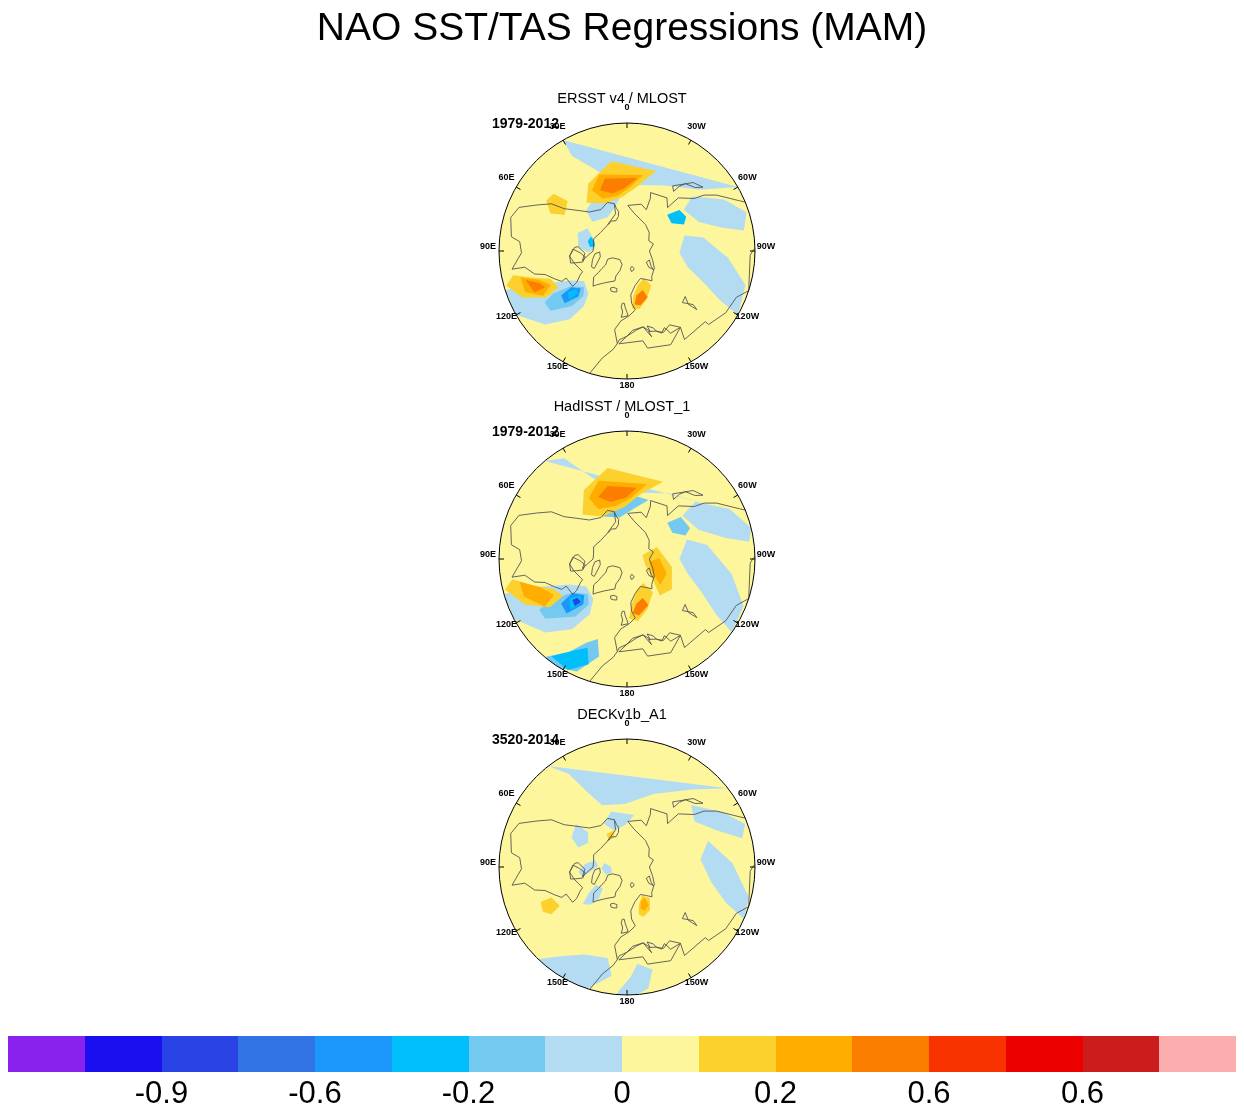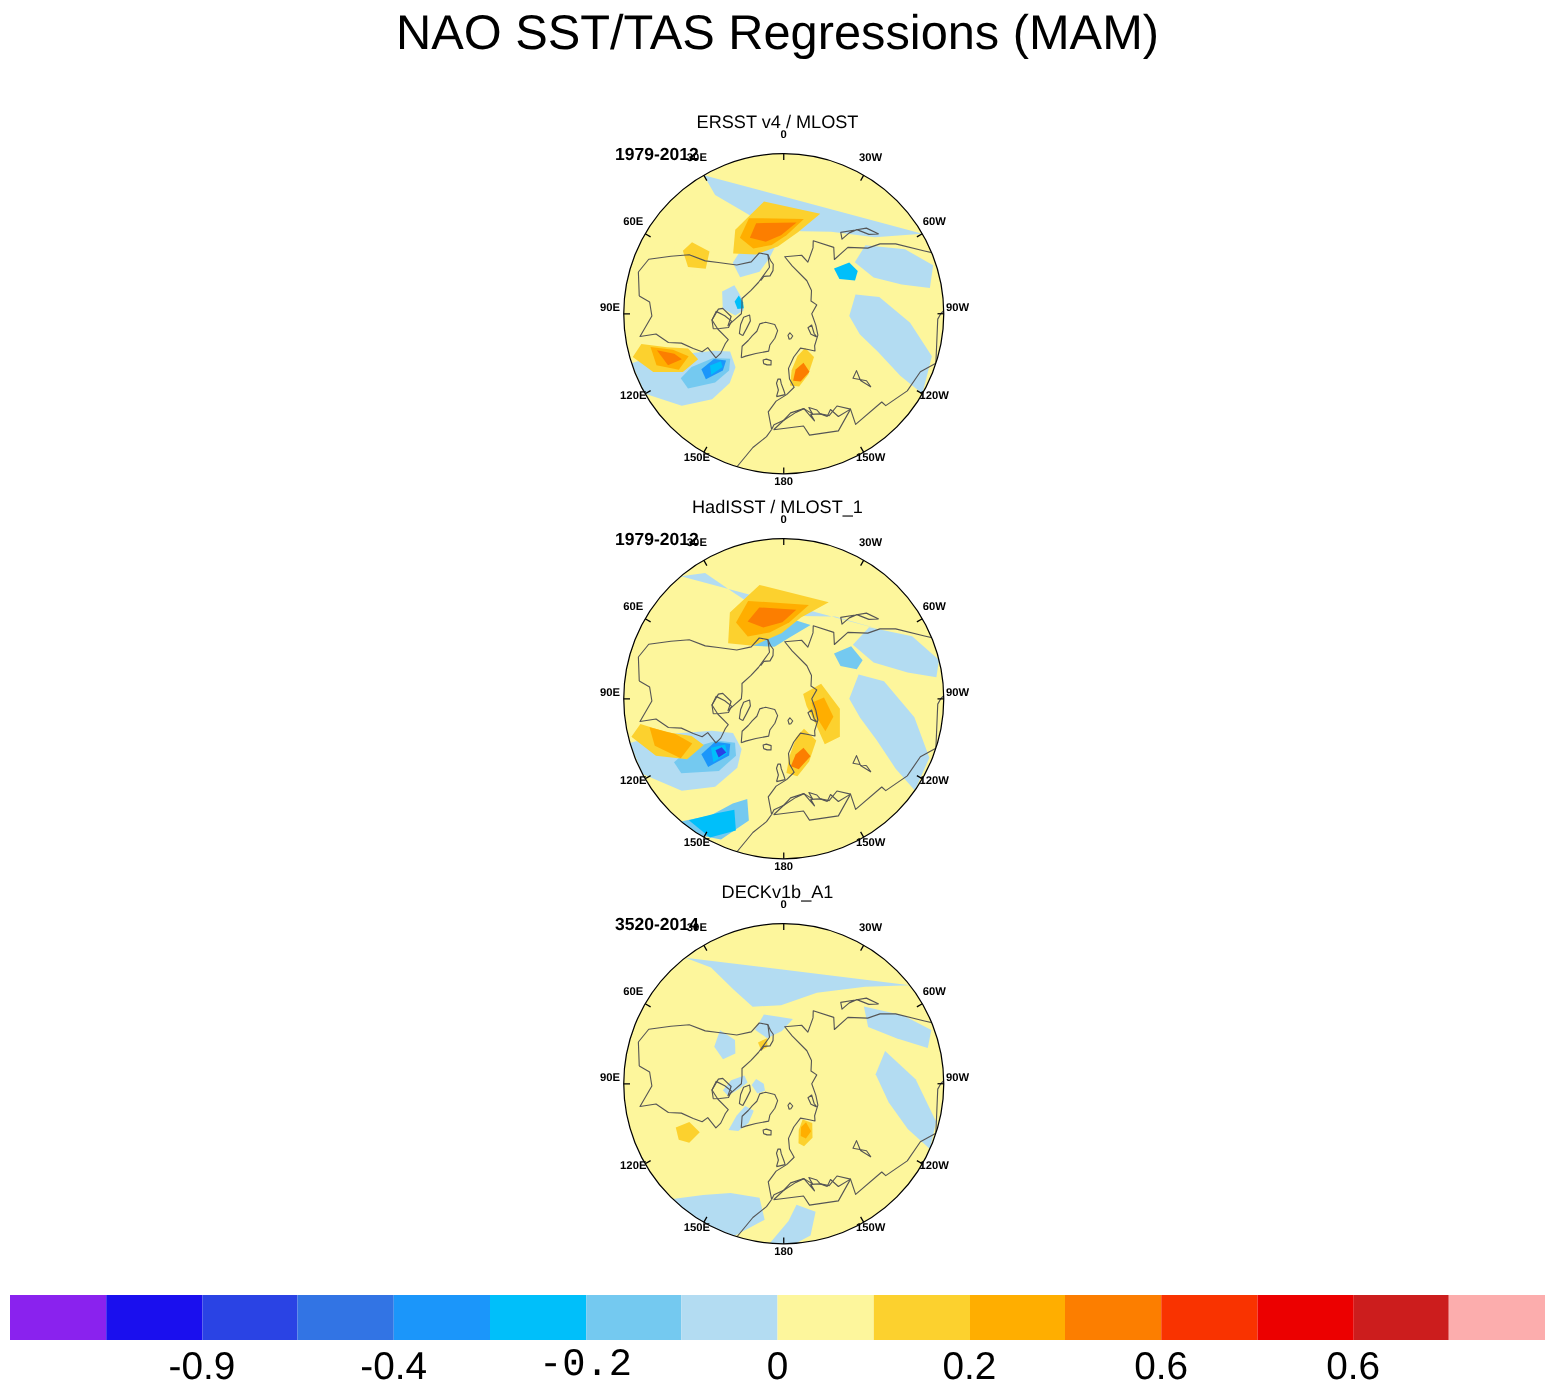--- a/index.html
+++ b/index.html
@@ -264,19 +264,19 @@
     <div class="seg" style="background: rgb(252, 209, 46);"></div>
     <div class="seg" style="background: rgb(255, 174, 0);"></div>
     <div class="seg" style="background: rgb(252, 126, 0);"></div>
     <div class="seg" style="background: rgb(249, 51, 0);"></div>
     <div class="seg" style="background: rgb(236, 0, 0);"></div>
     <div class="seg" style="background: rgb(204, 29, 29);"></div>
     <div class="seg" style="background: rgb(252, 173, 173);"></div>
   </div>
 <div id="cb-ticks">
     <div class="tk" style="left: 153.5px;">-0.9</div>
-    <div class="tk" style="left: 307px;">-0.4</div>
-    <div class="tk" style="left: 460.5px; font-family: Liberation Mono, monospace;">-0.2</div>
+    <div class="tk" style="left: 307px;">-0.6</div>
+    <div class="tk" style="left: 460.5px;">-0.2</div>
     <div class="tk" style="left: 614px;">0</div>
     <div class="tk" style="left: 767.5px;">0.2</div>
     <div class="tk" style="left: 921px;">0.6</div>
     <div class="tk" style="left: 1074.5px; text-align: center;">0.6</div>
   </div>
 
 </body></html>

